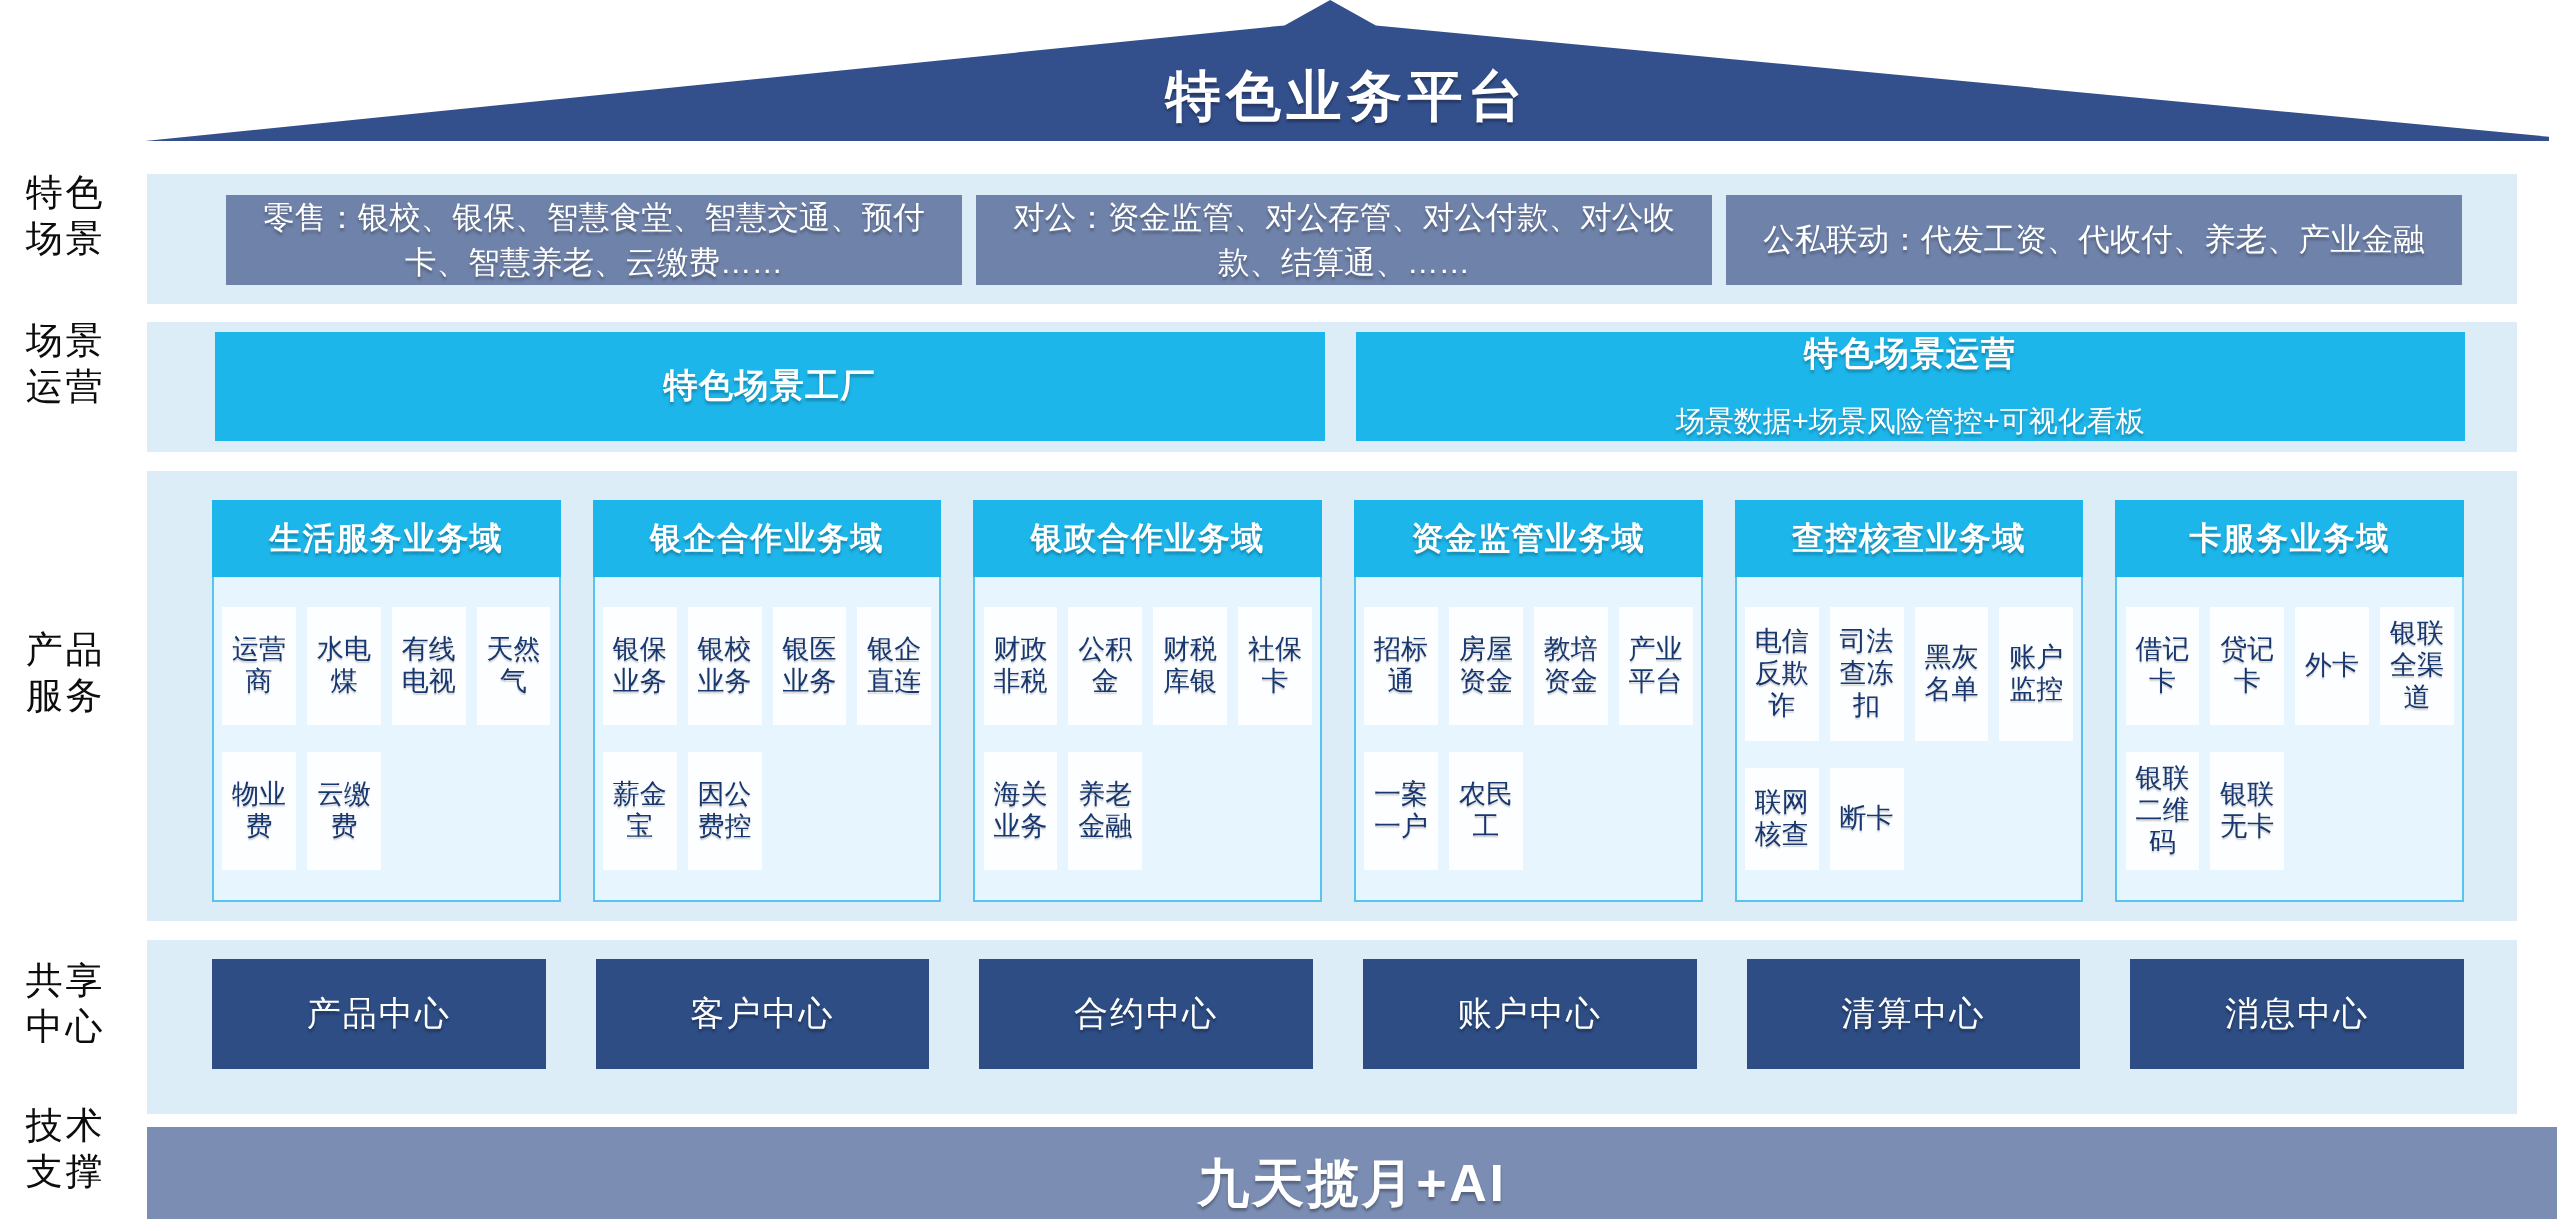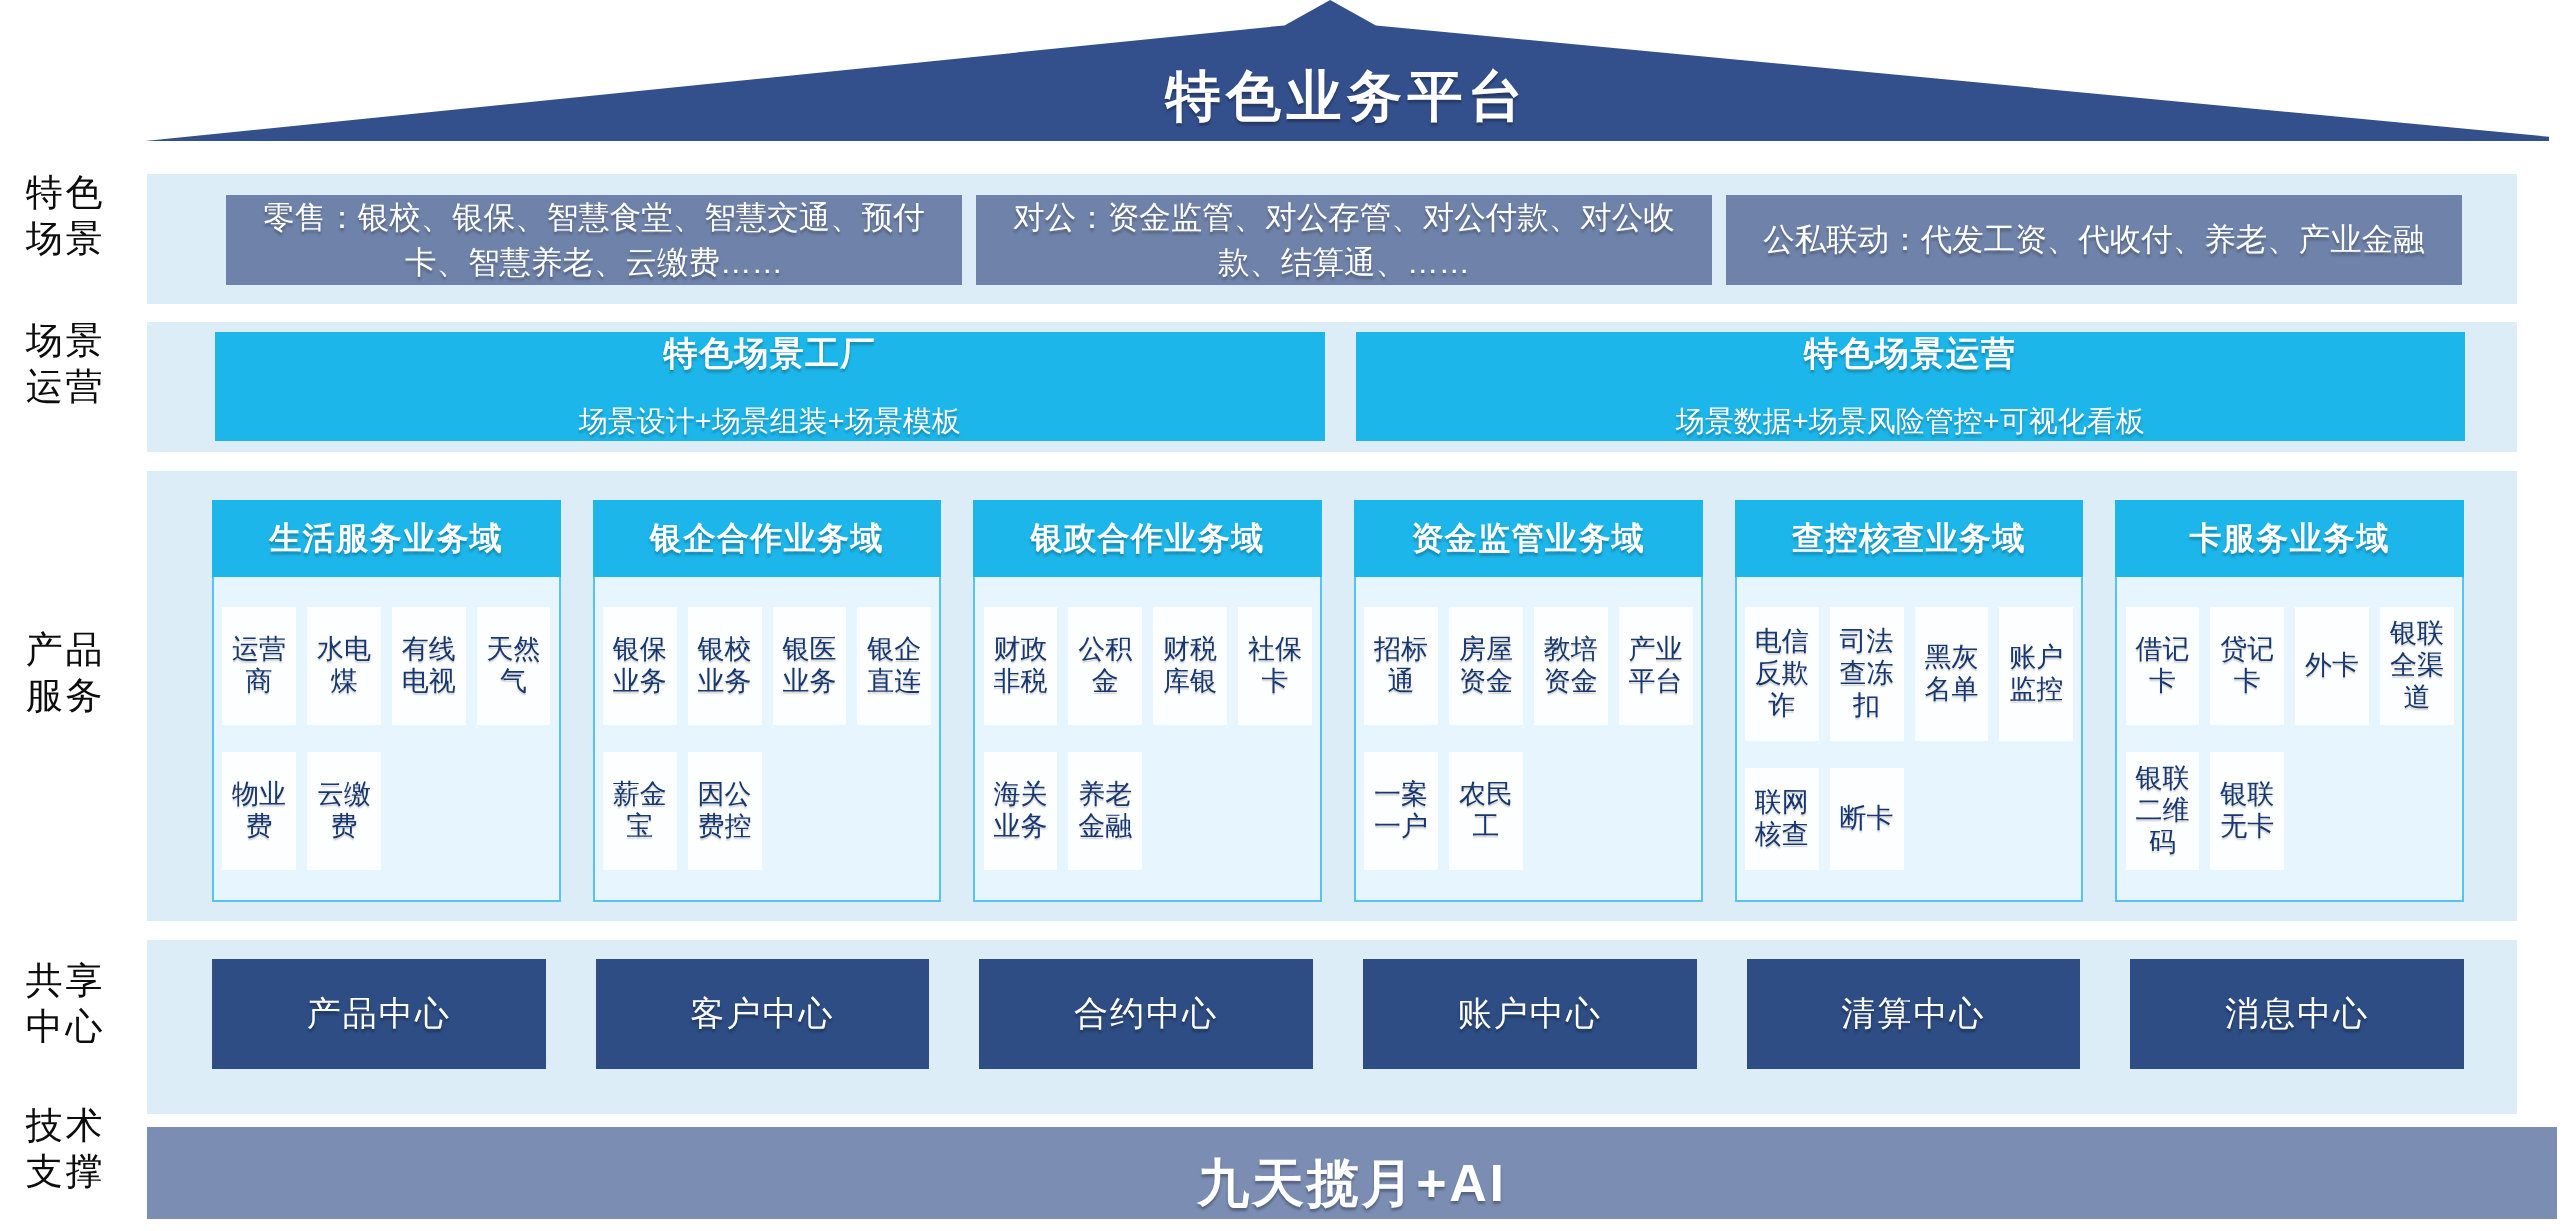--- a/index.html
+++ b/index.html
@@ -104,21 +104,20 @@
 
   <div class="band band-scenes">
     <div class="scene-box">零售：银校、银保、智慧食堂、智慧交通、预付卡、智慧养老、云缴费……</div>
     <div class="scene-box">对公：资金监管、对公存管、对公付款、对公收款、结算通、……</div>
     <div class="scene-box">公私联动：代发工资、代收付、养老、产业金融</div>
   </div>
 
   <div class="band band-ops">
     <div class="op-box">
       <div class="op-title">特色场景工厂</div>
-      <div class="op-sub">场景设计+场景组装+场景模板</div>
     </div>
     <div class="op-box">
       <div class="op-title">特色场景运营</div>
       <div class="op-sub">场景数据+场景风险管控+可视化看板</div>
     </div>
   </div>
 
   <div class="band band-products">
 
     <div class="domain-col">

